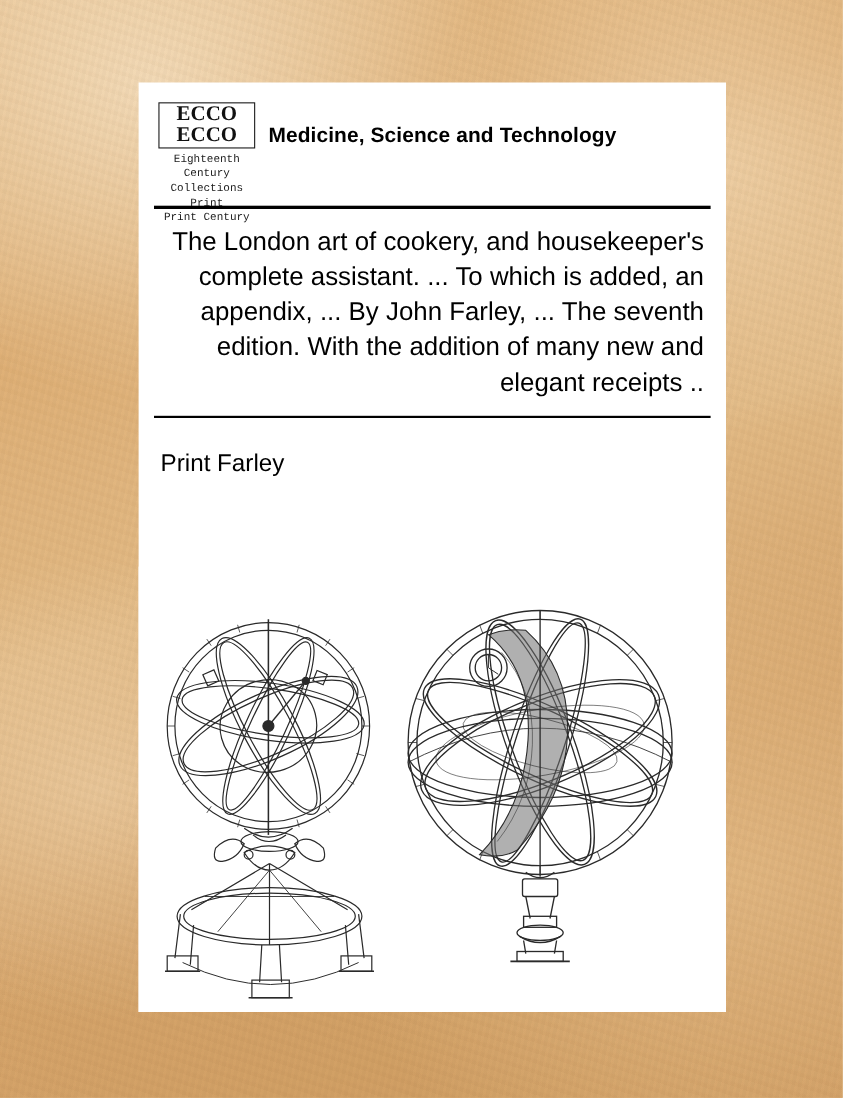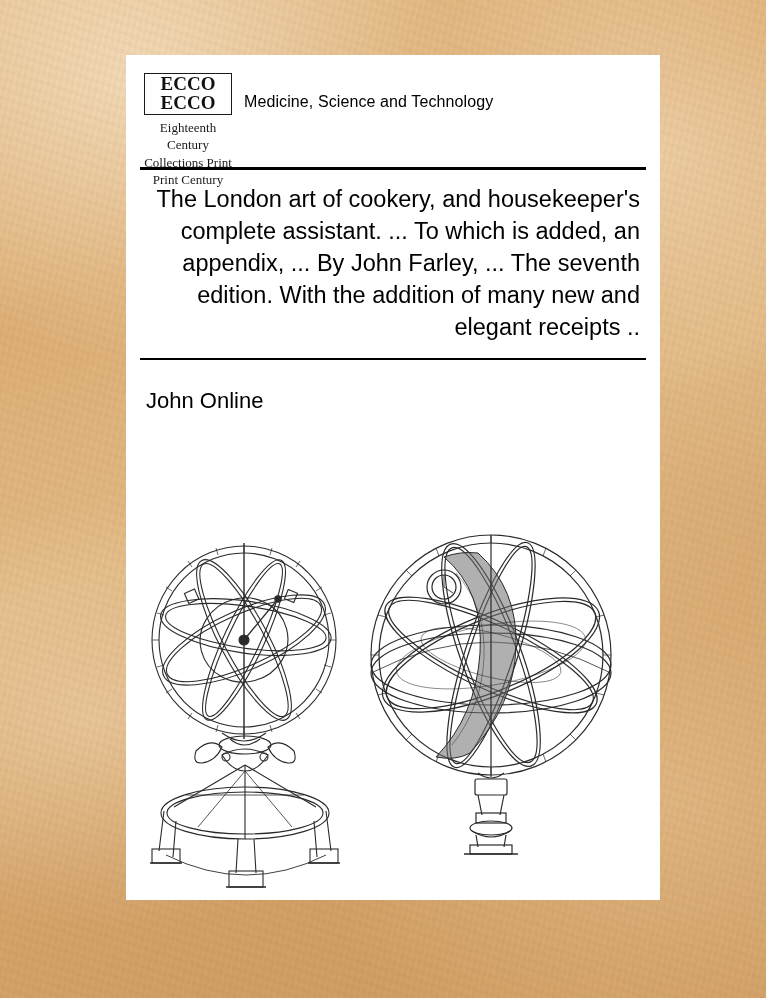--- a/index.html
+++ b/index.html
@@ -34,21 +34,21 @@
       repeating-linear-gradient(102deg, rgba(255,255,255,0.05) 0px, rgba(255,255,255,0.05) 2px, rgba(0,0,0,0.02) 3px, rgba(0,0,0,0.02) 6px),
       repeating-linear-gradient(18deg, rgba(160,110,60,0.045) 0px, rgba(160,110,60,0.045) 3px, rgba(255,255,255,0.03) 5px, rgba(255,255,255,0.03) 9px);
     mix-blend-mode: multiply;
     opacity: 0.85;
   }
 
   
   .cover {
     position: absolute;
     left: 126px;
-    top: 55px;
+    top: 75px;
     width: 534px;
     height: 845px;
     background: #ffffff;
     box-shadow: 0 0 0 0 rgba(0,0,0,0);
   }
 
   
   .header {
     position: relative;
     height: 112px;
@@ -73,31 +73,31 @@
     font-size: 19px;
     letter-spacing: 0px;
     line-height: 0.98;
     color: #111;
   }
   .ecco-logo .ecco-row.second {
     letter-spacing: 0px;
   }
   .ecco-logo .ecco-sub {
     margin-top: 4px;
-    font-family: Liberation Serif, serif;
-    font-size: 13px;
+    font-family: Liberation Mono, monospace;
+    font-size: 10px;
     line-height: 1.32;
     color: #1a1a1a;
   }
   .subject-line {
     position: absolute;
     left: 118px;
     top: 38px;
-    font-size: 16px;
-    font-weight: normal;
+    font-size: 19px;
+    font-weight: bold;
     color: #000;
     letter-spacing: 0.1px;
   }
 
   .rule {
     height: 3px;
     background: #000;
     margin: 0 14px;
   }
   .rule.thin {
@@ -163,21 +163,21 @@
 
   <div class="rule"></div>
 
   <div class="title-block">
     <div class="title-text">The London art of cookery, and housekeeper's complete assistant. ... To which is added, an appendix, ... By John Farley, ... The seventh edition. With the addition of many new and elegant receipts ..</div>
   </div>
 
   <div class="rule thin"></div>
 
   <div class="author-block">
-    <div class="author-text">John Online</div>
+    <div class="author-text">Print Farley</div>
   </div>
 
   <div class="illustration">
     <svg width="534" height="405" viewBox="0 0 534 405" xmlns="http://www.w3.org/2000/svg">
       <defs>
         <g id="hatch"></g>
       </defs>
       <rect x="0" y="0" width="534" height="405" fill="#ffffff"></rect>
 
       <g stroke="#2a2a2a" fill="none" stroke-width="1.1">

